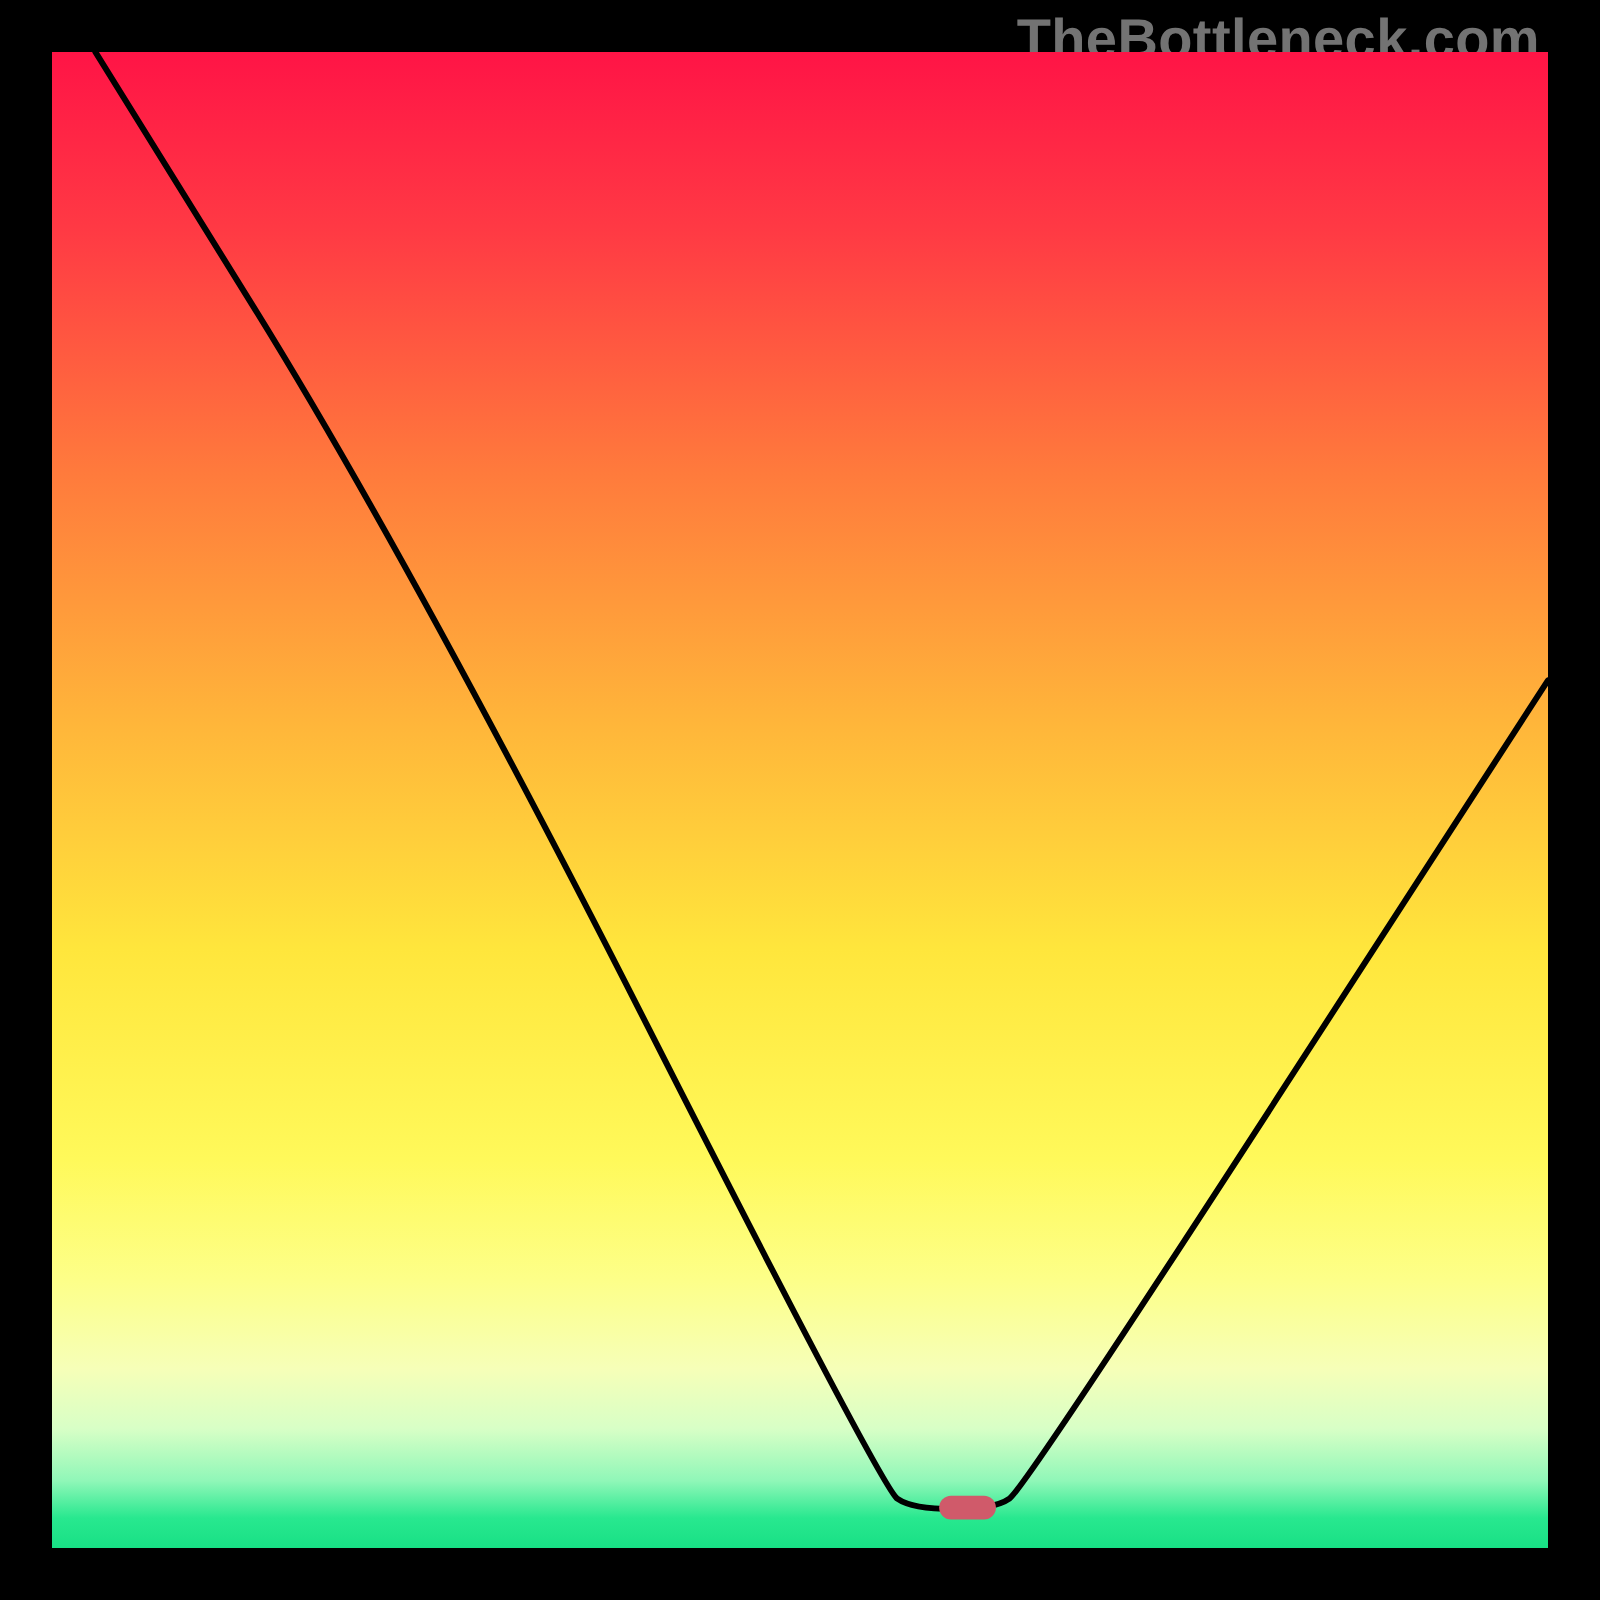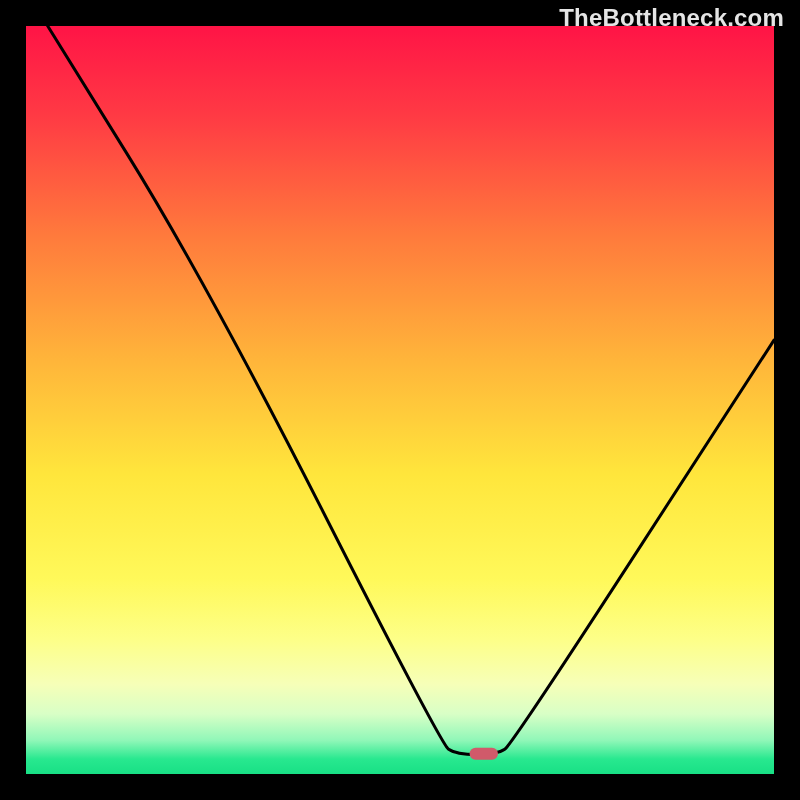--- a/index.html
+++ b/index.html
@@ -22,25 +22,25 @@
     position: absolute;
     left: 26px;
     top: 26px;
     width: 748px;
     height: 748px;
     overflow: hidden;
   }
   .watermark {
     position: absolute;
     top: 4px;
-    right: 16px;
+    right: 30px;
     font-family: Arial, Helvetica, sans-serif;
-    font-size: 24px;
+    font-size: 28px;
     font-weight: 600;
-    color: #e5e5e5;
+    color: #737373;
     letter-spacing: 0.2px;
   }
   svg { display: block; }
 </style>
 </head>
 <body>
 
 <div class="frame">
   <div class="watermark">TheBottleneck.com</div>
   <div class="plot">

